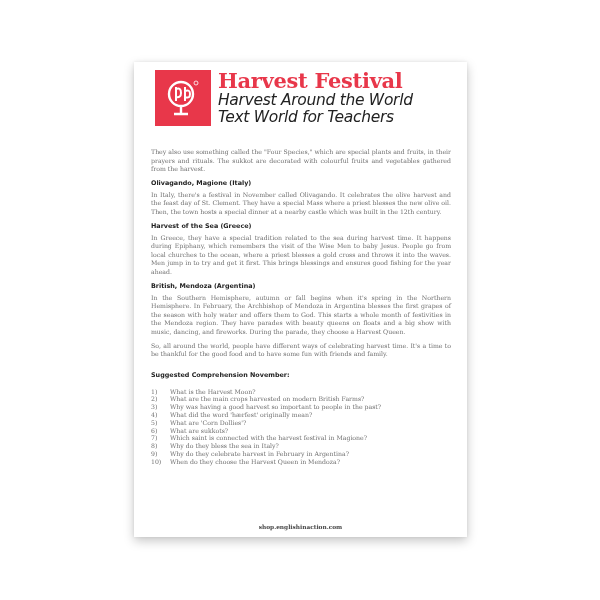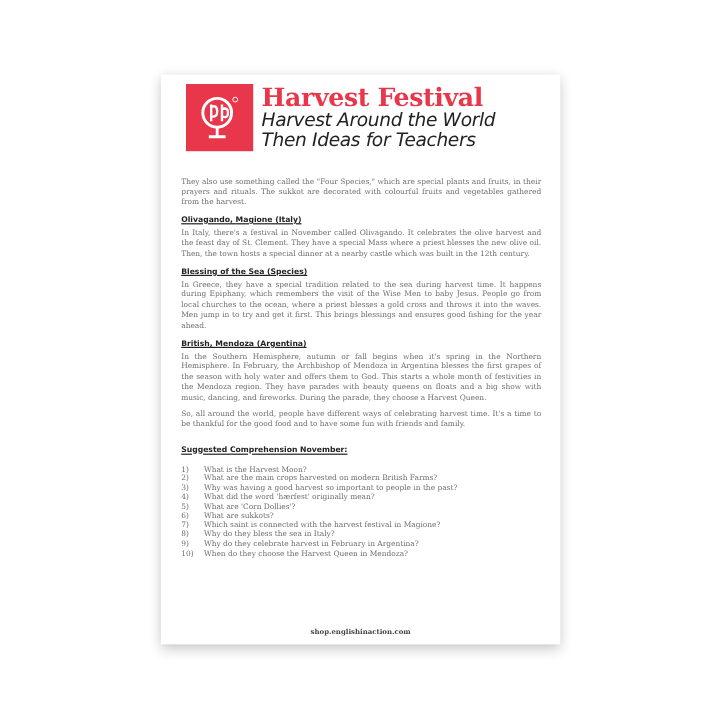--- a/index.html
+++ b/index.html
@@ -26,21 +26,21 @@
     font-family: "DejaVu Sans", sans-serif; color: #222; font-size: 15.5px;
     line-height: 17px; letter-spacing: -0.3px; font-style: italic;
   }
   .content {
     position: absolute; left: 17px; top: 86px; width: 300px;
     font-size: 6.2px; line-height: 8.6px; color: #6f6f6f; text-align: justify;
   }
   .content p { margin: 0 0 5px 0; }
   .content h4 {
     margin: 0 0 4px 0; font-family: "DejaVu Sans", sans-serif; font-weight: bold;
-    font-size: 6.4px; color: #222; line-height: 8px; text-decoration: underline;
+    font-size: 6.4px; color: #222; line-height: 8px;
   }
   .q-heading { margin-top: 12px !important; margin-bottom: 9px !important; }
   .qlist { list-style: none; padding: 0; margin: 0; }
   .qlist li { display: flex; line-height: 7.8px; }
   .qnum { width: 19px; flex: none; }
   .footer {
     position: absolute; left: 0; width: 100%; top: 462px; text-align: center;
     font-size: 5.8px; color: #444; font-weight: bold;
   }
 </style>
@@ -54,31 +54,31 @@
         <circle cx="18" cy="17" r="12" fill="none" stroke="#fff" stroke-width="2.4"></circle>
         <path d="M13 10 v14 M13 12 q5 -2 5 4 q0 5 -5 4" fill="none" stroke="#fff" stroke-width="2"></path>
         <path d="M22 10 v14 M22 14 q5 -2 5 3 q0 5 -5 3" fill="none" stroke="#fff" stroke-width="2"></path>
         <path d="M18 29 v7 M11 37 h14" stroke="#fff" stroke-width="2.4"></path>
         <circle cx="33" cy="6" r="2" fill="none" stroke="#fff" stroke-width="0.8"></circle>
       </svg>
     </div>
     <div class="titles">
       <div class="title-main">Harvest Festival</div>
       <div class="title-sub">Harvest Around the World</div>
-      <div class="title-sub">Then Ideas for Teachers</div>
+      <div class="title-sub">Text World for Teachers</div>
     </div>
   </div>
 
   <div class="content">
     <p>They also use something called the "Four Species," which are special plants and fruits, in their prayers and rituals. The sukkot are decorated with colourful fruits and vegetables gathered from the harvest.</p>
 
     <h4>Olivagando, Magione (Italy)</h4>
     <p>In Italy, there's a festival in November called Olivagando. It celebrates the olive harvest and the feast day of St. Clement. They have a special Mass where a priest blesses the new olive oil. Then, the town hosts a special dinner at a nearby castle which was built in the 12th century.</p>
 
-    <h4>Blessing of the Sea (Species)</h4>
+    <h4>Harvest of the Sea (Greece)</h4>
     <p>In Greece, they have a special tradition related to the sea during harvest time. It happens during Epiphany, which remembers the visit of the Wise Men to baby Jesus. People go from local churches to the ocean, where a priest blesses a gold cross and throws it into the waves. Men jump in to try and get it first. This brings blessings and ensures good fishing for the year ahead.</p>
 
     <h4>British, Mendoza (Argentina)</h4>
     <p>In the Southern Hemisphere, autumn or fall begins when it's spring in the Northern Hemisphere. In February, the Archbishop of Mendoza in Argentina blesses the first grapes of the season with holy water and offers them to God. This starts a whole month of festivities in the Mendoza region. They have parades with beauty queens on floats and a big show with music, dancing, and fireworks. During the parade, they choose a Harvest Queen.</p>
 
     <p>So, all around the world, people have different ways of celebrating harvest time. It's a time to be thankful for the good food and to have some fun with friends and family.</p>
 
     <h4 class="q-heading">Suggested Comprehension November:</h4>
     <ul class="qlist">
       <li>

